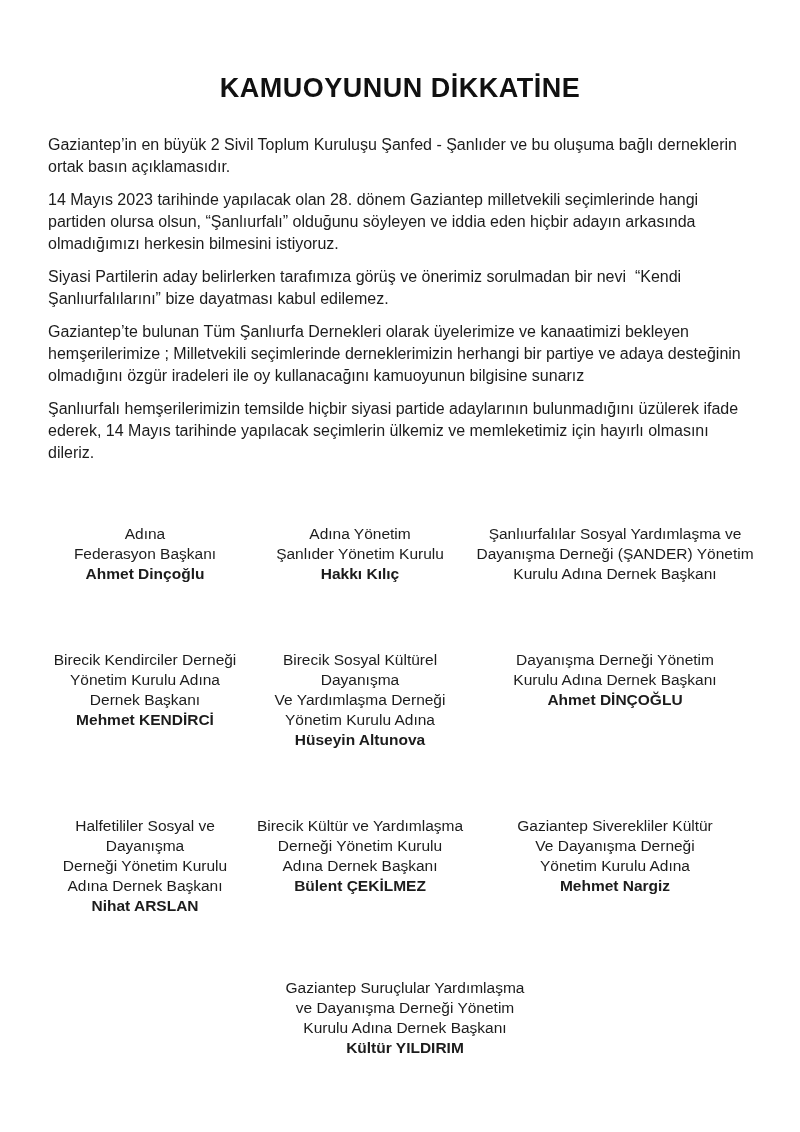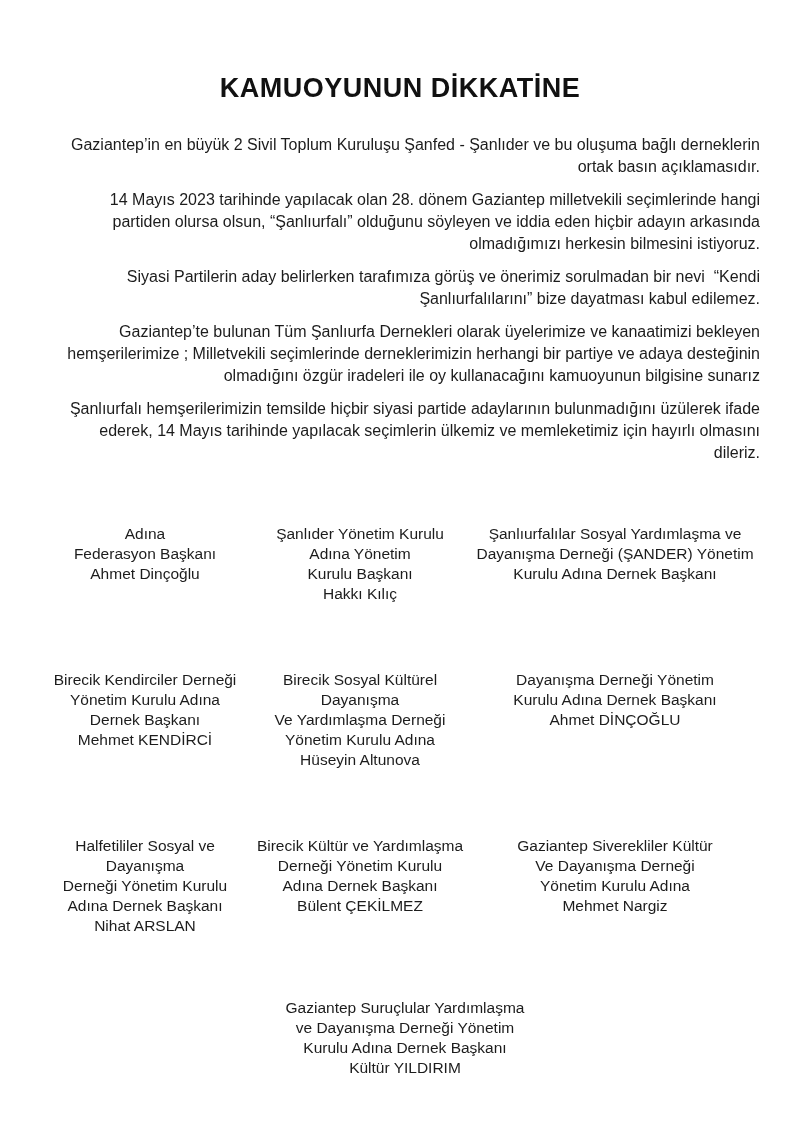--- a/index.html
+++ b/index.html
@@ -22,21 +22,20 @@
     text-align: center;
     font-size: 27px;
     font-weight: bold;
     letter-spacing: 0.5px;
     margin: 0 0 30px 0;
     color: #111;
   }
   .body-text {
     margin-left: 48px;
     margin-right: 40px;
-    text-align: right;
   }
   .para {
     font-size: 16px;
     line-height: 22px;
     white-space: pre;
     margin: 0 0 11px 0;
   }
   .sig-grid {
     margin-top: 60px;
     margin-left: 35px;
@@ -44,21 +43,21 @@
     display: grid;
     grid-template-columns: 220px 210px 300px;
     row-gap: 66px;
   }
   .sig {
     text-align: center;
     font-size: 15.5px;
     line-height: 20px;
   }
   .sig .name {
-    font-weight: normal;
+    font-weight: bold;
   }
   .sig-final-wrap {
     margin-top: 62px;
     width: 800px;
     display: flex;
     justify-content: center;
   }
   .sig-final-wrap .sig {
     margin-left: 10px;
   }
@@ -88,23 +87,22 @@
 
   <div class="sig-grid">
 
     <div class="sig">
       <div>Adına</div>
       <div>Federasyon Başkanı</div>
       <div class="name">Ahmet Dinçoğlu</div>
     </div>
 
     <div class="sig">
+      <div>Adına Yönetim</div>
       <div>Şanlıder Yönetim Kurulu</div>
-      <div>Adına Yönetim</div>
-      <div>Kurulu Başkanı</div>
       <div class="name">Hakkı Kılıç</div>
     </div>
 
     <div class="sig">
       <div>Şanlıurfalılar Sosyal Yardımlaşma ve</div>
       <div>Dayanışma Derneği (ŞANDER) Yönetim</div>
       <div>Kurulu Adına Dernek Başkanı</div>
     </div>
 
     <div class="sig">

